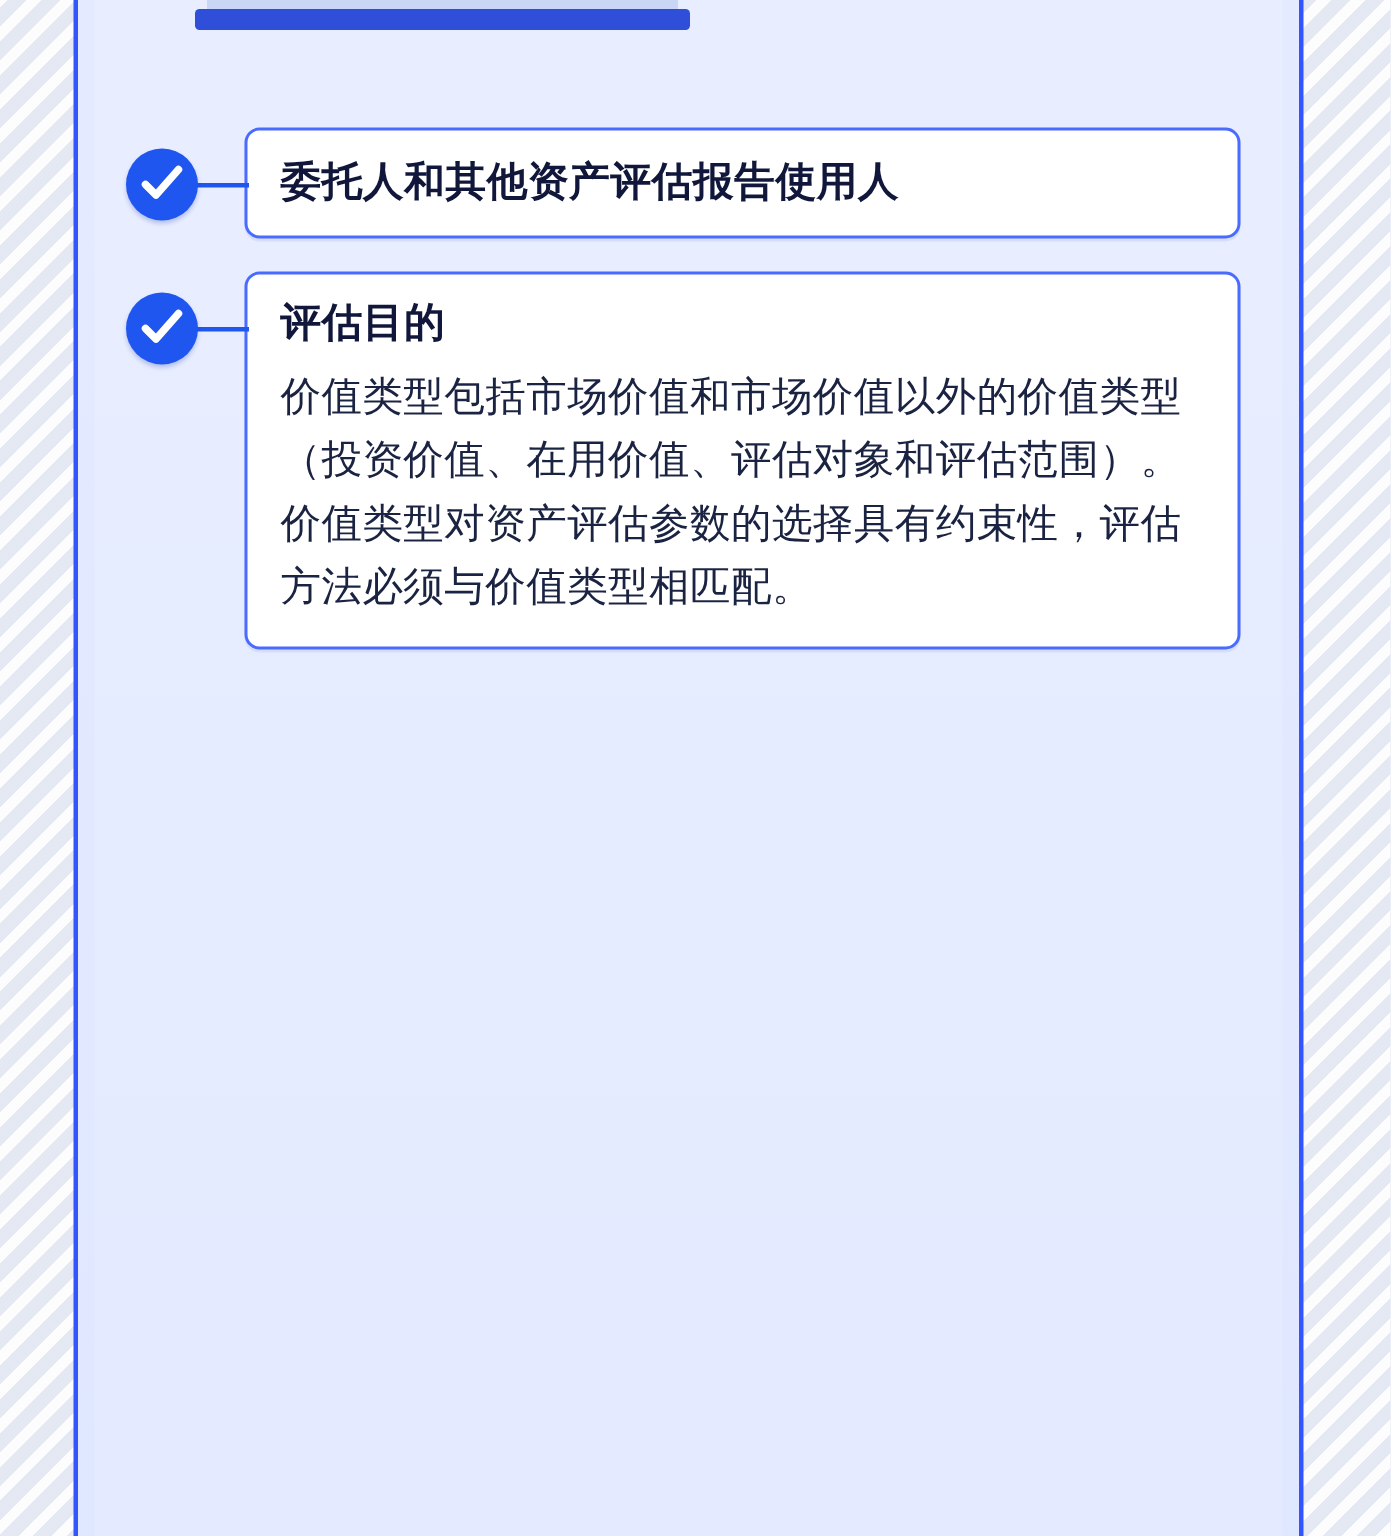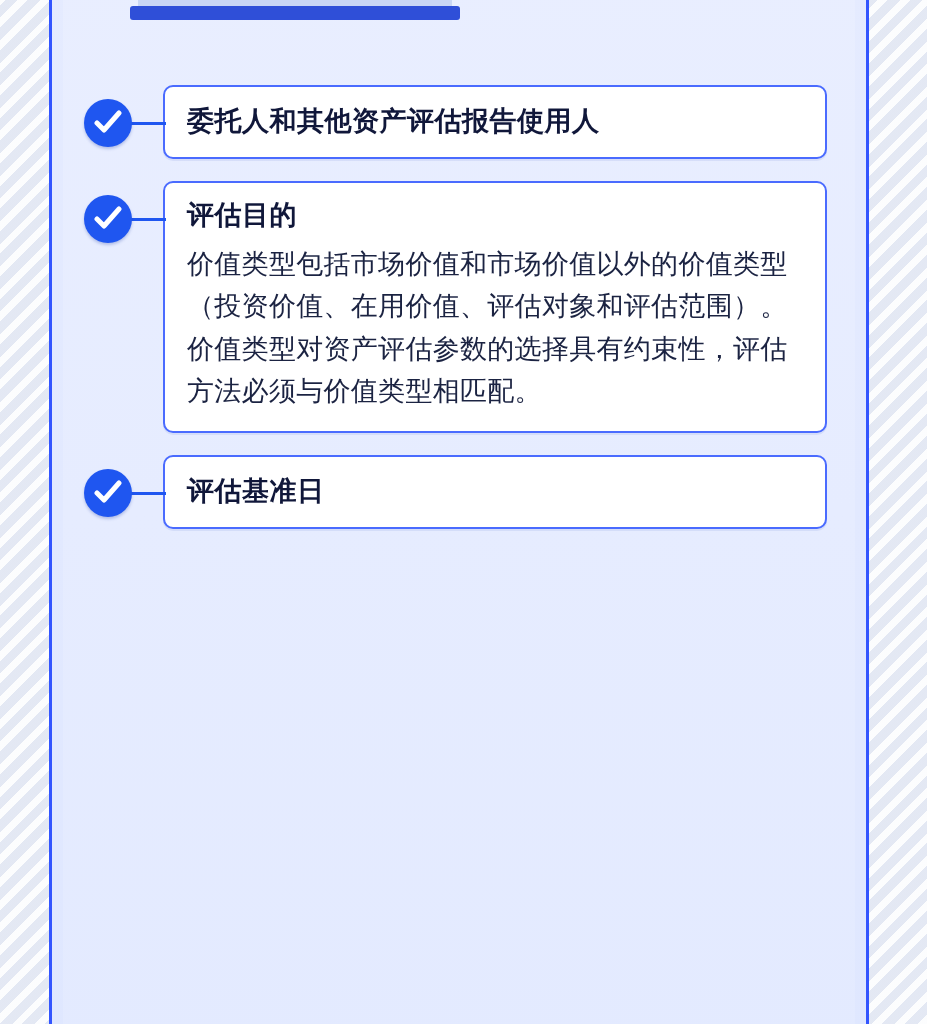--- a/index.html
+++ b/index.html
@@ -199,27 +199,15 @@
           <path d="M3 13 L10 20 L25 3" stroke="#ffffff" stroke-width="5" stroke-linecap="round" stroke-linejoin="round"></path>
         </svg>
       </div>
       <div class="connector"></div>
       <div class="card">
         <div class="card-title">评估目的</div>
         <div class="card-body">价值类型包括市场价值和市场价值以外的价值类型（投资价值、在用价值、评估对象和评估范围）。价值类型对资产评估参数的选择具有约束性，评估方法必须与价值类型相匹配。</div>
       </div>
     </div>
 
-    <div class="item">
-      <div class="check">
-        <div class="circle"></div>
-        <svg width="28" height="26" viewBox="0 0 28 26" fill="none" aria-hidden="true">
-          <path d="M3 13 L10 20 L25 3" stroke="#ffffff" stroke-width="5" stroke-linecap="round" stroke-linejoin="round"></path>
-        </svg>
-      </div>
-      <div class="connector"></div>
-      <div class="card compact">
-        <div class="card-title">评估基准日</div>
-      </div>
-    </div>
 
   </div>
 </div>
 
 </body></html>

